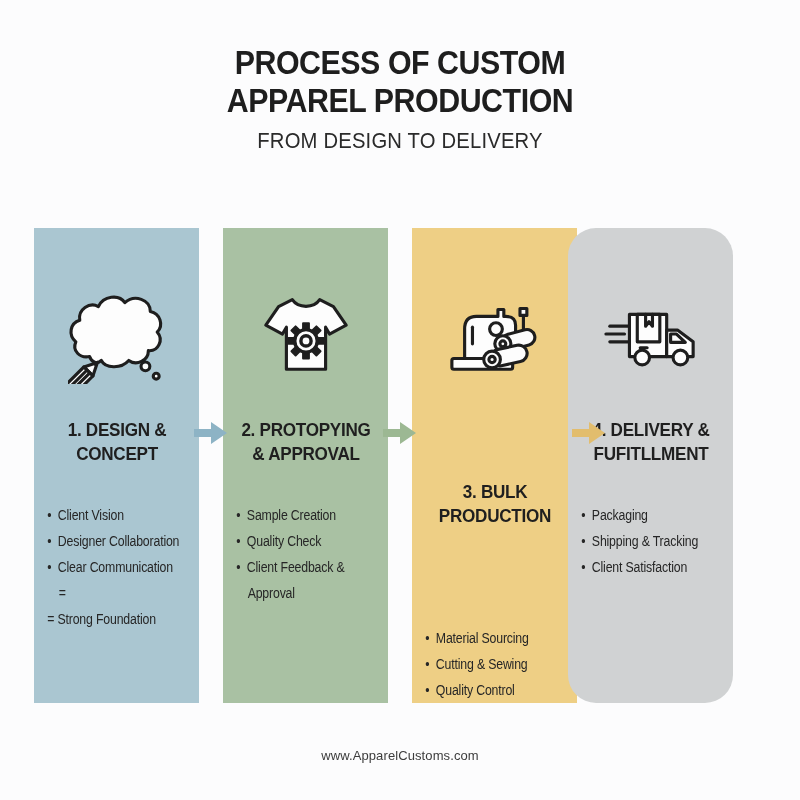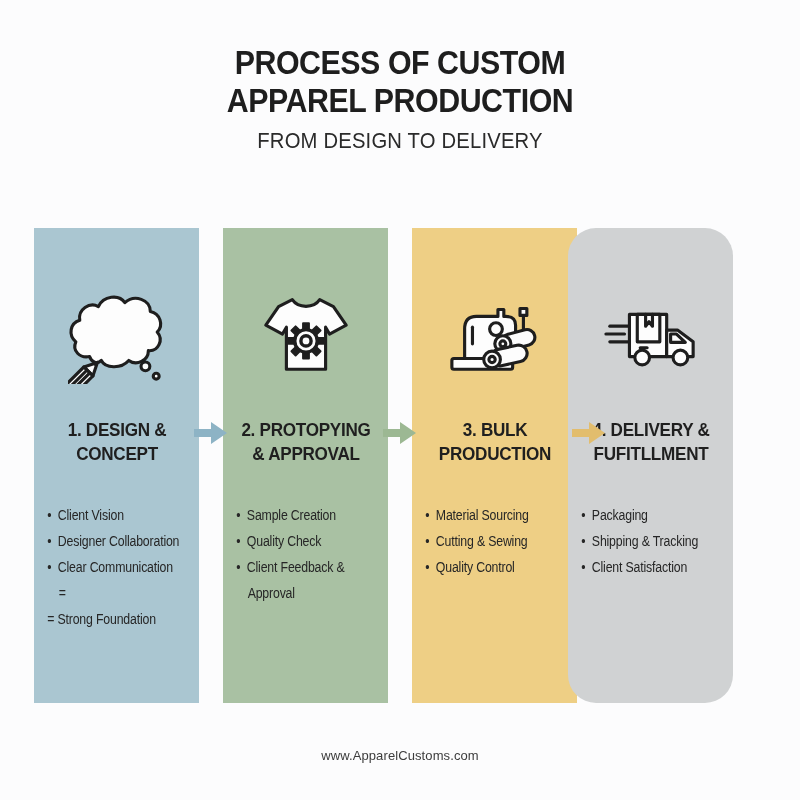--- a/index.html
+++ b/index.html
@@ -40,21 +40,21 @@
     position: absolute;
     top: 0;
     width: 165px;
     height: 475px;
     display: flex;
     flex-direction: column;
     align-items: center;
   }
   .step-col.c0 { left: 34px;  }
   .step-col.c1 { left: 223px; }
-  .step-col.c2 { left: 412px; }
+  .step-col.c2 { left: 412px; justify-content: space-between; }
   .step-col.c3 { left: 568px; border-radius: 28px; }
   .icon-wrap {
     margin-top: 56px;
     width: 100px;
     height: 102px;
     display: flex;
     align-items: center;
     justify-content: center;
   }
   .icon-wrap svg { width: 98px; height: 98px; }

